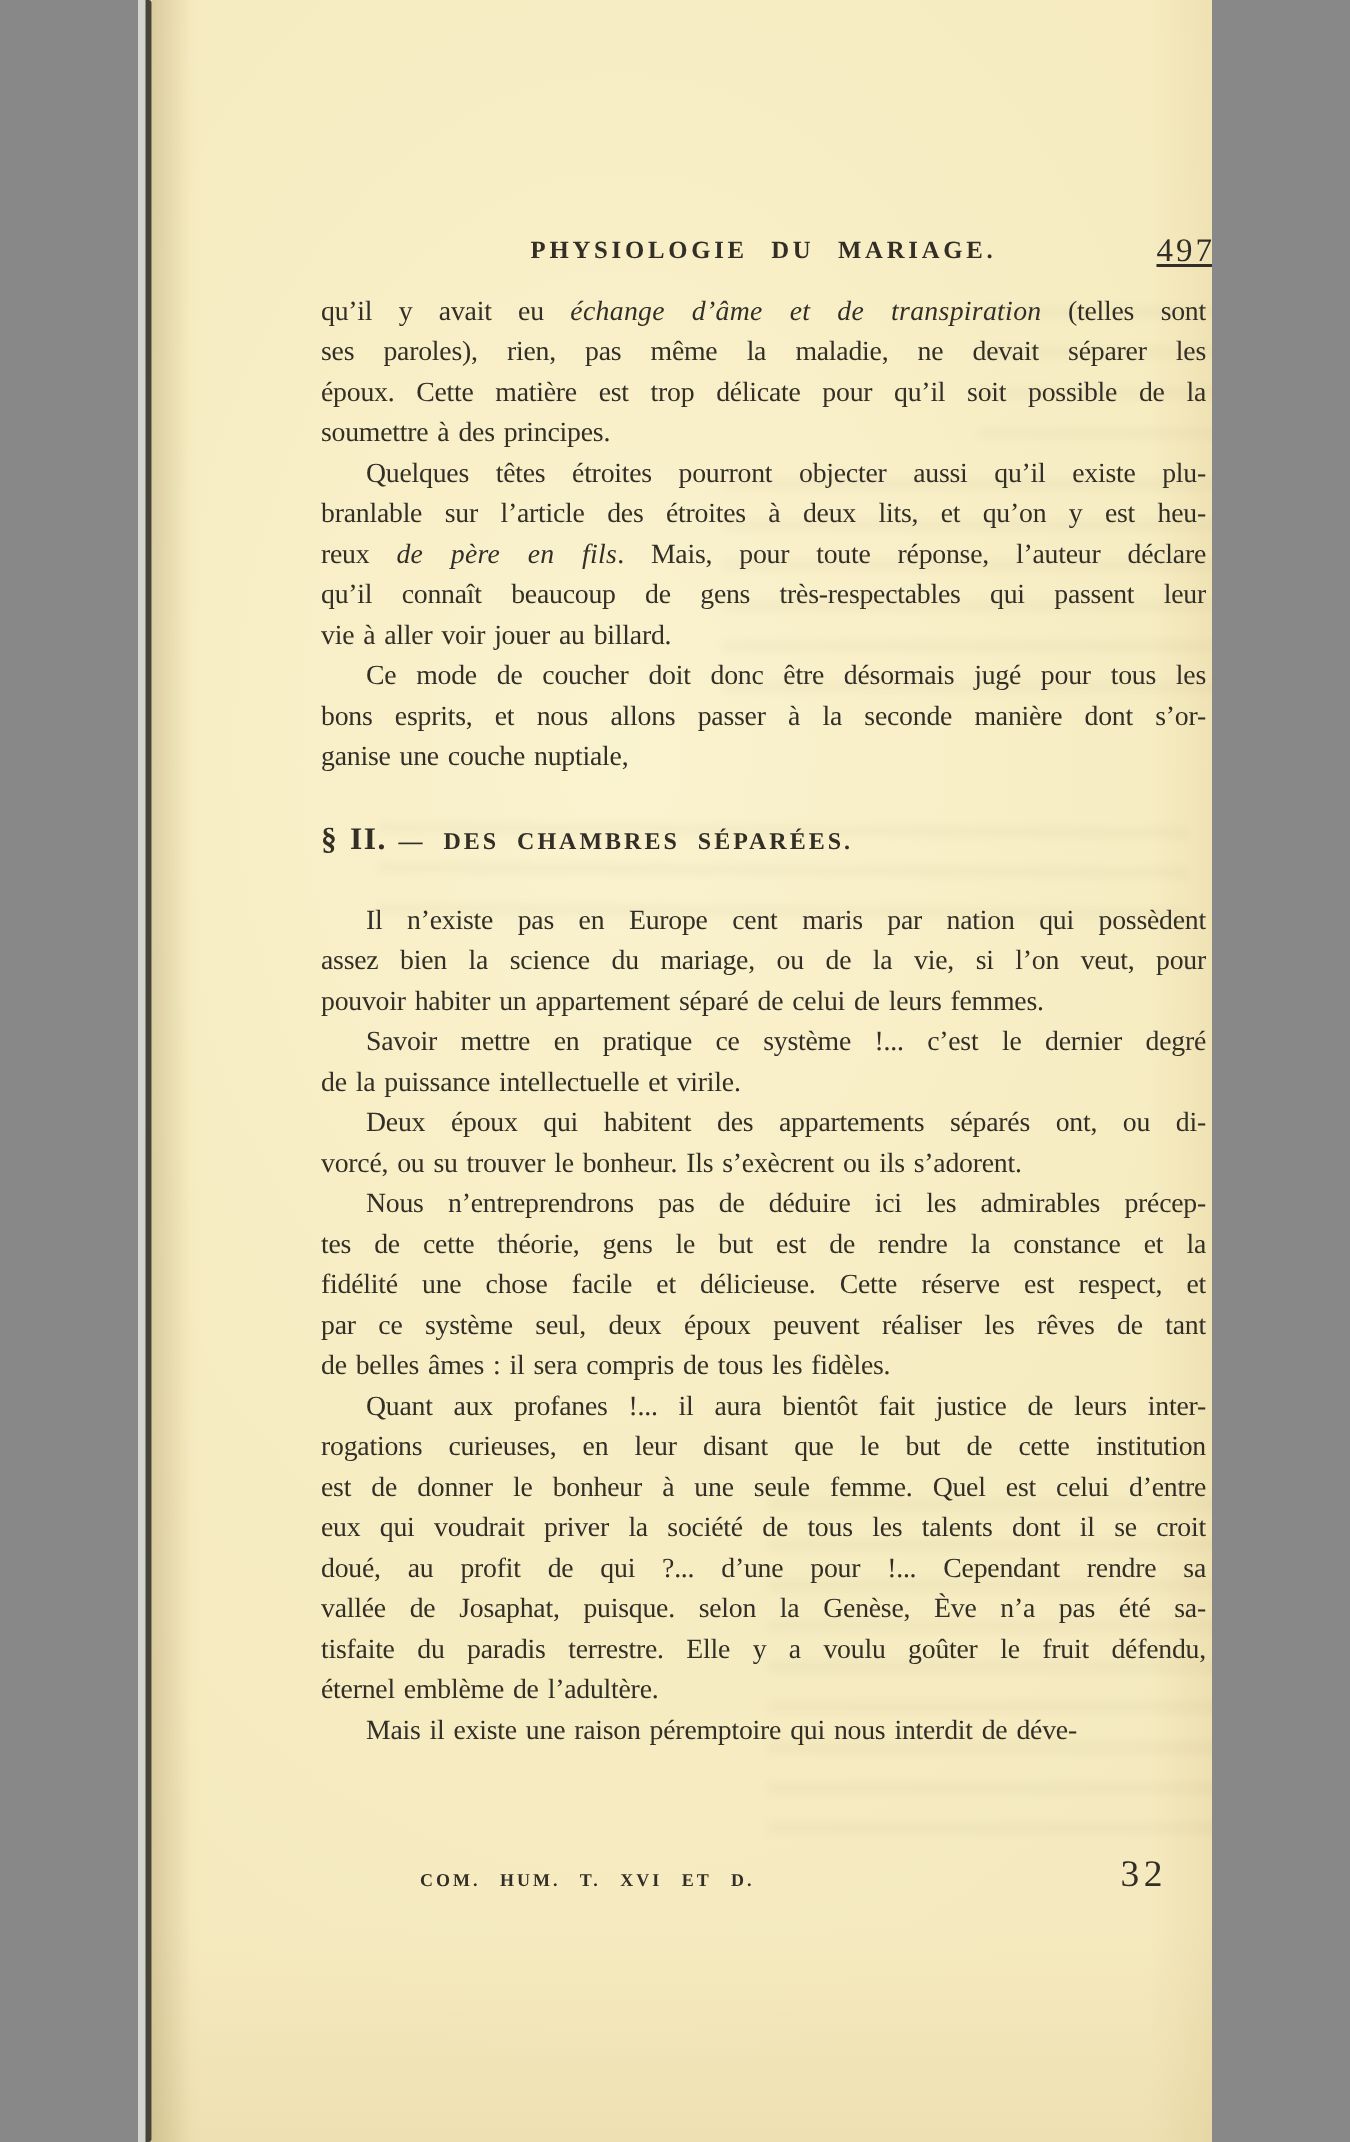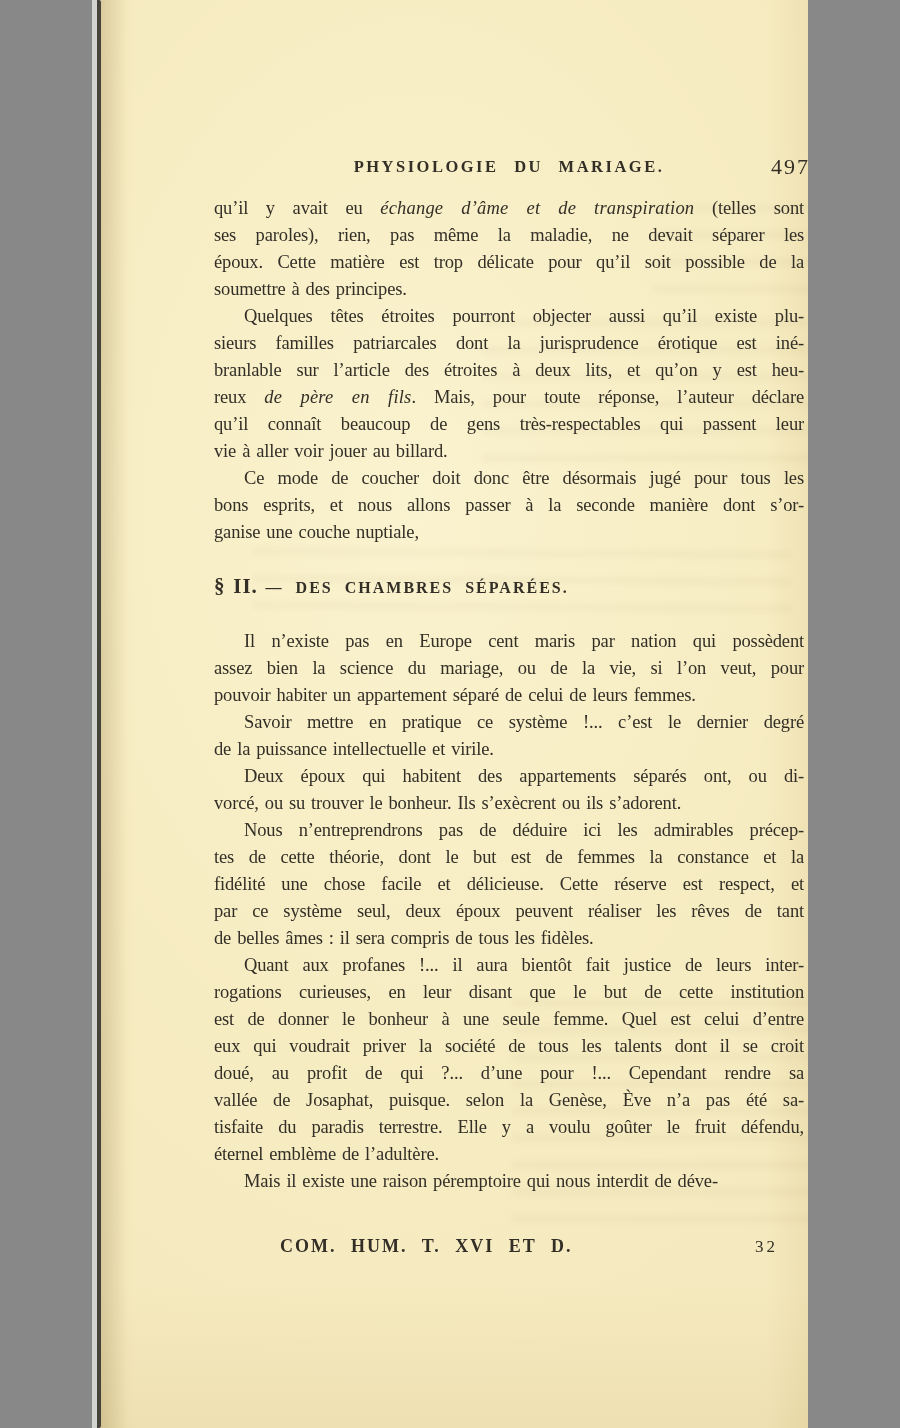--- a/index.html
+++ b/index.html
@@ -42,21 +42,21 @@
 
   .running-header{
     position:absolute;left:122px;top:157px;width:590px;height:26px;
   }
   .run-title{
     width:100%;text-align:center;
     font-size:16.5px;font-weight:700;letter-spacing:2.5px;word-spacing:9px;
   }
   .page-num{
     position:absolute;right:-6px;top:-3px;
-    font-size:22px;letter-spacing:2px;
+    font-size:22px;letter-spacing:2px;text-decoration:underline;
   }
 
   .text-body{
     position:absolute;left:122px;top:195px;width:590px;
     font-size:18.5px;line-height:27px;letter-spacing:-0.15px;word-spacing:1.5px;
   }
   .para{margin:0;}
   .line{
     text-align:justify;text-align-last:justify;
     height:27px;overflow:hidden;white-space:normal;
@@ -73,25 +73,25 @@
   .heading-prefix{font-size:21px;font-weight:700;letter-spacing:1px;}
   .heading-caps{font-size:16px;font-weight:700;letter-spacing:2px;word-spacing:6px;}
 
   .footer{
     position:absolute;left:122px;top:1236px;width:590px;
     display:flex;justify-content:space-between;align-items:baseline;
     padding:0;box-sizing:border-box;
   }
   .sig{
     margin-left:66px;
-    font-size:18px;font-weight:700;letter-spacing:2px;word-spacing:8px;
+    font-size:12px;font-weight:700;letter-spacing:2px;word-spacing:8px;
   }
   .sheet{
     margin-right:26px;
-    font-size:17px;letter-spacing:3px;
+    font-size:25px;letter-spacing:3px;
   }
 </style>
 </head>
 <body>
 
 <div class="scan">
   <div class="edge edge-light"></div>
   <div class="edge edge-dark"></div>
   <div class="edge-shade"></div>
 
@@ -107,21 +107,20 @@
 
   <div class="text-body">
       <div class="para">
         <div class="line"><span>qu’il y avait eu </span><span class="it">échange d’âme et de transpiration</span><span> (telles sont</span></div>
         <div class="line"><span>ses paroles), rien, pas même la maladie, ne devait séparer les</span></div>
         <div class="line"><span>époux. Cette matière est trop délicate pour qu’il soit possible de la</span></div>
         <div class="line last"><span>soumettre à des principes.</span></div>
       </div>
       <div class="para">
         <div class="line indent"><span>Quelques têtes étroites pourront objecter aussi qu’il existe plu-</span></div>
-        <div class="line"><span>sieurs familles patriarcales dont la jurisprudence érotique est iné-</span></div>
         <div class="line"><span>branlable sur l’article des étroites à deux lits, et qu’on y est heu-</span></div>
         <div class="line"><span>reux </span><span class="it">de père en fils</span><span>. Mais, pour toute réponse, l’auteur déclare</span></div>
         <div class="line"><span>qu’il connaît beaucoup de gens très-respectables qui passent leur</span></div>
         <div class="line last"><span>vie à aller voir jouer au billard.</span></div>
       </div>
       <div class="para">
         <div class="line indent"><span>Ce mode de coucher doit donc être désormais jugé pour tous les</span></div>
         <div class="line"><span>bons esprits, et nous allons passer à la seconde manière dont s’or-</span></div>
         <div class="line last"><span>ganise une couche nuptiale,</span></div>
       </div>
@@ -134,21 +133,21 @@
       <div class="para">
         <div class="line indent"><span>Savoir mettre en pratique ce système !... c’est le dernier degré</span></div>
         <div class="line last"><span>de la puissance intellectuelle et virile.</span></div>
       </div>
       <div class="para">
         <div class="line indent"><span>Deux époux qui habitent des appartements séparés ont, ou di-</span></div>
         <div class="line last"><span>vorcé, ou su trouver le bonheur. Ils s’exècrent ou ils s’adorent.</span></div>
       </div>
       <div class="para">
         <div class="line indent"><span>Nous n’entreprendrons pas de déduire ici les admirables précep-</span></div>
-        <div class="line"><span>tes de cette théorie, dont le but est de femmes la constance et la</span></div>
+        <div class="line"><span>tes de cette théorie, gens le but est de rendre la constance et la</span></div>
         <div class="line"><span>fidélité une chose facile et délicieuse. Cette réserve est respect, et</span></div>
         <div class="line"><span>par ce système seul, deux époux peuvent réaliser les rêves de tant</span></div>
         <div class="line last"><span>de belles âmes : il sera compris de tous les fidèles.</span></div>
       </div>
       <div class="para">
         <div class="line indent"><span>Quant aux profanes !... il aura bientôt fait justice de leurs inter-</span></div>
         <div class="line"><span>rogations curieuses, en leur disant que le but de cette institution</span></div>
         <div class="line"><span>est de donner le bonheur à une seule femme. Quel est celui d’entre</span></div>
         <div class="line"><span>eux qui voudrait priver la société de tous les talents dont il se croit</span></div>
         <div class="line"><span>doué, au profit de qui ?... d’une pour !... Cependant rendre sa</span></div>

